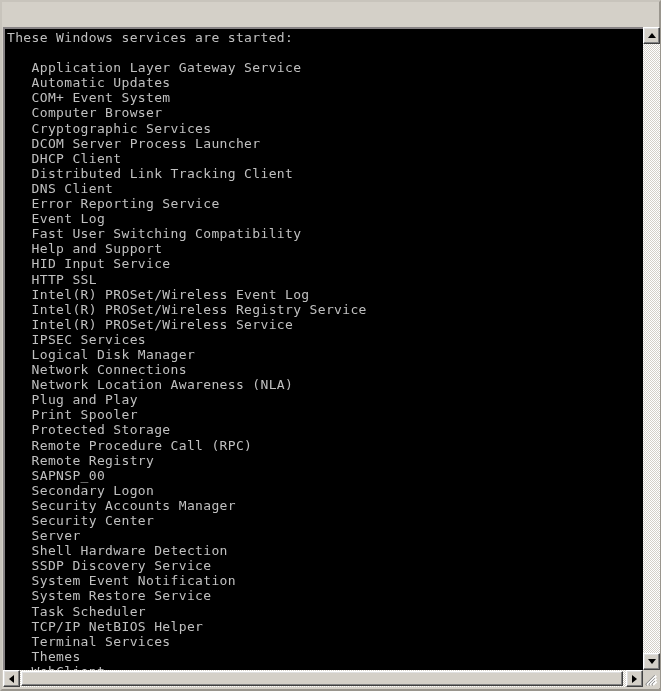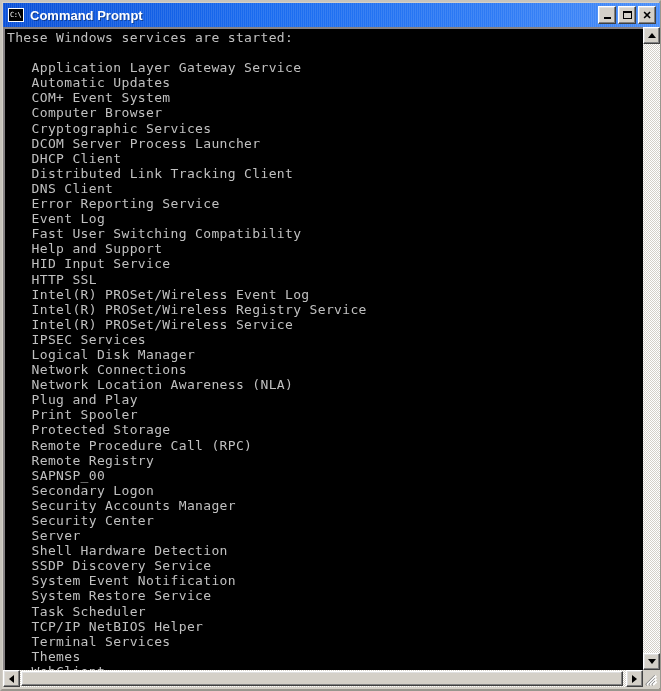--- a/index.html
+++ b/index.html
@@ -252,36 +252,20 @@
   .grip i.l3 { width: 13px; left: 3px;  top: 14px; }
   .grip i.w1 { width: 5px;  left: 10px; top: 14px; background: #ffffff; }
   .grip i.w2 { width: 9px;  left: 7px;  top: 14px; background: #ffffff; }
   .grip i.w3 { width: 13px; left: 4px;  top: 14px; background: #ffffff; }
 </style>
 </head>
 <body>
 
 <div class="window">
 
-  <div class="titlebar">
-    <div class="title-icon"></div>
-    <div class="title-text">Command Prompt</div>
-    <div class="title-spacer"></div>
-    <div class="win-btns">
-      <div class="win-btn">
-        <span class="glyph glyph-min"></span>
-      </div>
-      <div class="win-btn">
-        <span class="glyph glyph-max"></span>
-      </div>
-      <div class="win-btn">
-        <span class="glyph">✕</span>
-      </div>
-    </div>
-  </div>
 
   <div class="client">
 
     <div class="console-wrap">
       <div class="console" id="console-body"><div class="row">These Windows services are started:</div><div class="row">&nbsp;</div><div class="row">   Application Layer Gateway Service</div><div class="row">   Automatic Updates</div><div class="row">   COM+ Event System</div><div class="row">   Computer Browser</div><div class="row">   Cryptographic Services</div><div class="row">   DCOM Server Process Launcher</div><div class="row">   DHCP Client</div><div class="row">   Distributed Link Tracking Client</div><div class="row">   DNS Client</div><div class="row">   Error Reporting Service</div><div class="row">   Event Log</div><div class="row">   Fast User Switching Compatibility</div><div class="row">   Help and Support</div><div class="row">   HID Input Service</div><div class="row">   HTTP SSL</div><div class="row">   Intel(R) PROSet/Wireless Event Log</div><div class="row">   Intel(R) PROSet/Wireless Registry Service</div><div class="row">   Intel(R) PROSet/Wireless Service</div><div class="row">   IPSEC Services</div><div class="row">   Logical Disk Manager</div><div class="row">   Network Connections</div><div class="row">   Network Location Awareness (NLA)</div><div class="row">   Plug and Play</div><div class="row">   Print Spooler</div><div class="row">   Protected Storage</div><div class="row">   Remote Procedure Call (RPC)</div><div class="row">   Remote Registry</div><div class="row">   SAPNSP_00</div><div class="row">   Secondary Logon</div><div class="row">   Security Accounts Manager</div><div class="row">   Security Center</div><div class="row">   Server</div><div class="row">   Shell Hardware Detection</div><div class="row">   SSDP Discovery Service</div><div class="row">   System Event Notification</div><div class="row">   System Restore Service</div><div class="row">   Task Scheduler</div><div class="row">   TCP/IP NetBIOS Helper</div><div class="row">   Terminal Services</div><div class="row">   Themes</div><div class="row">   WebClient</div></div>
     </div>
 
     <div class="sb-vert">
       <div class="sb-btn v" style="top:0;">
         <span class="arrow arrow-up"></span>

